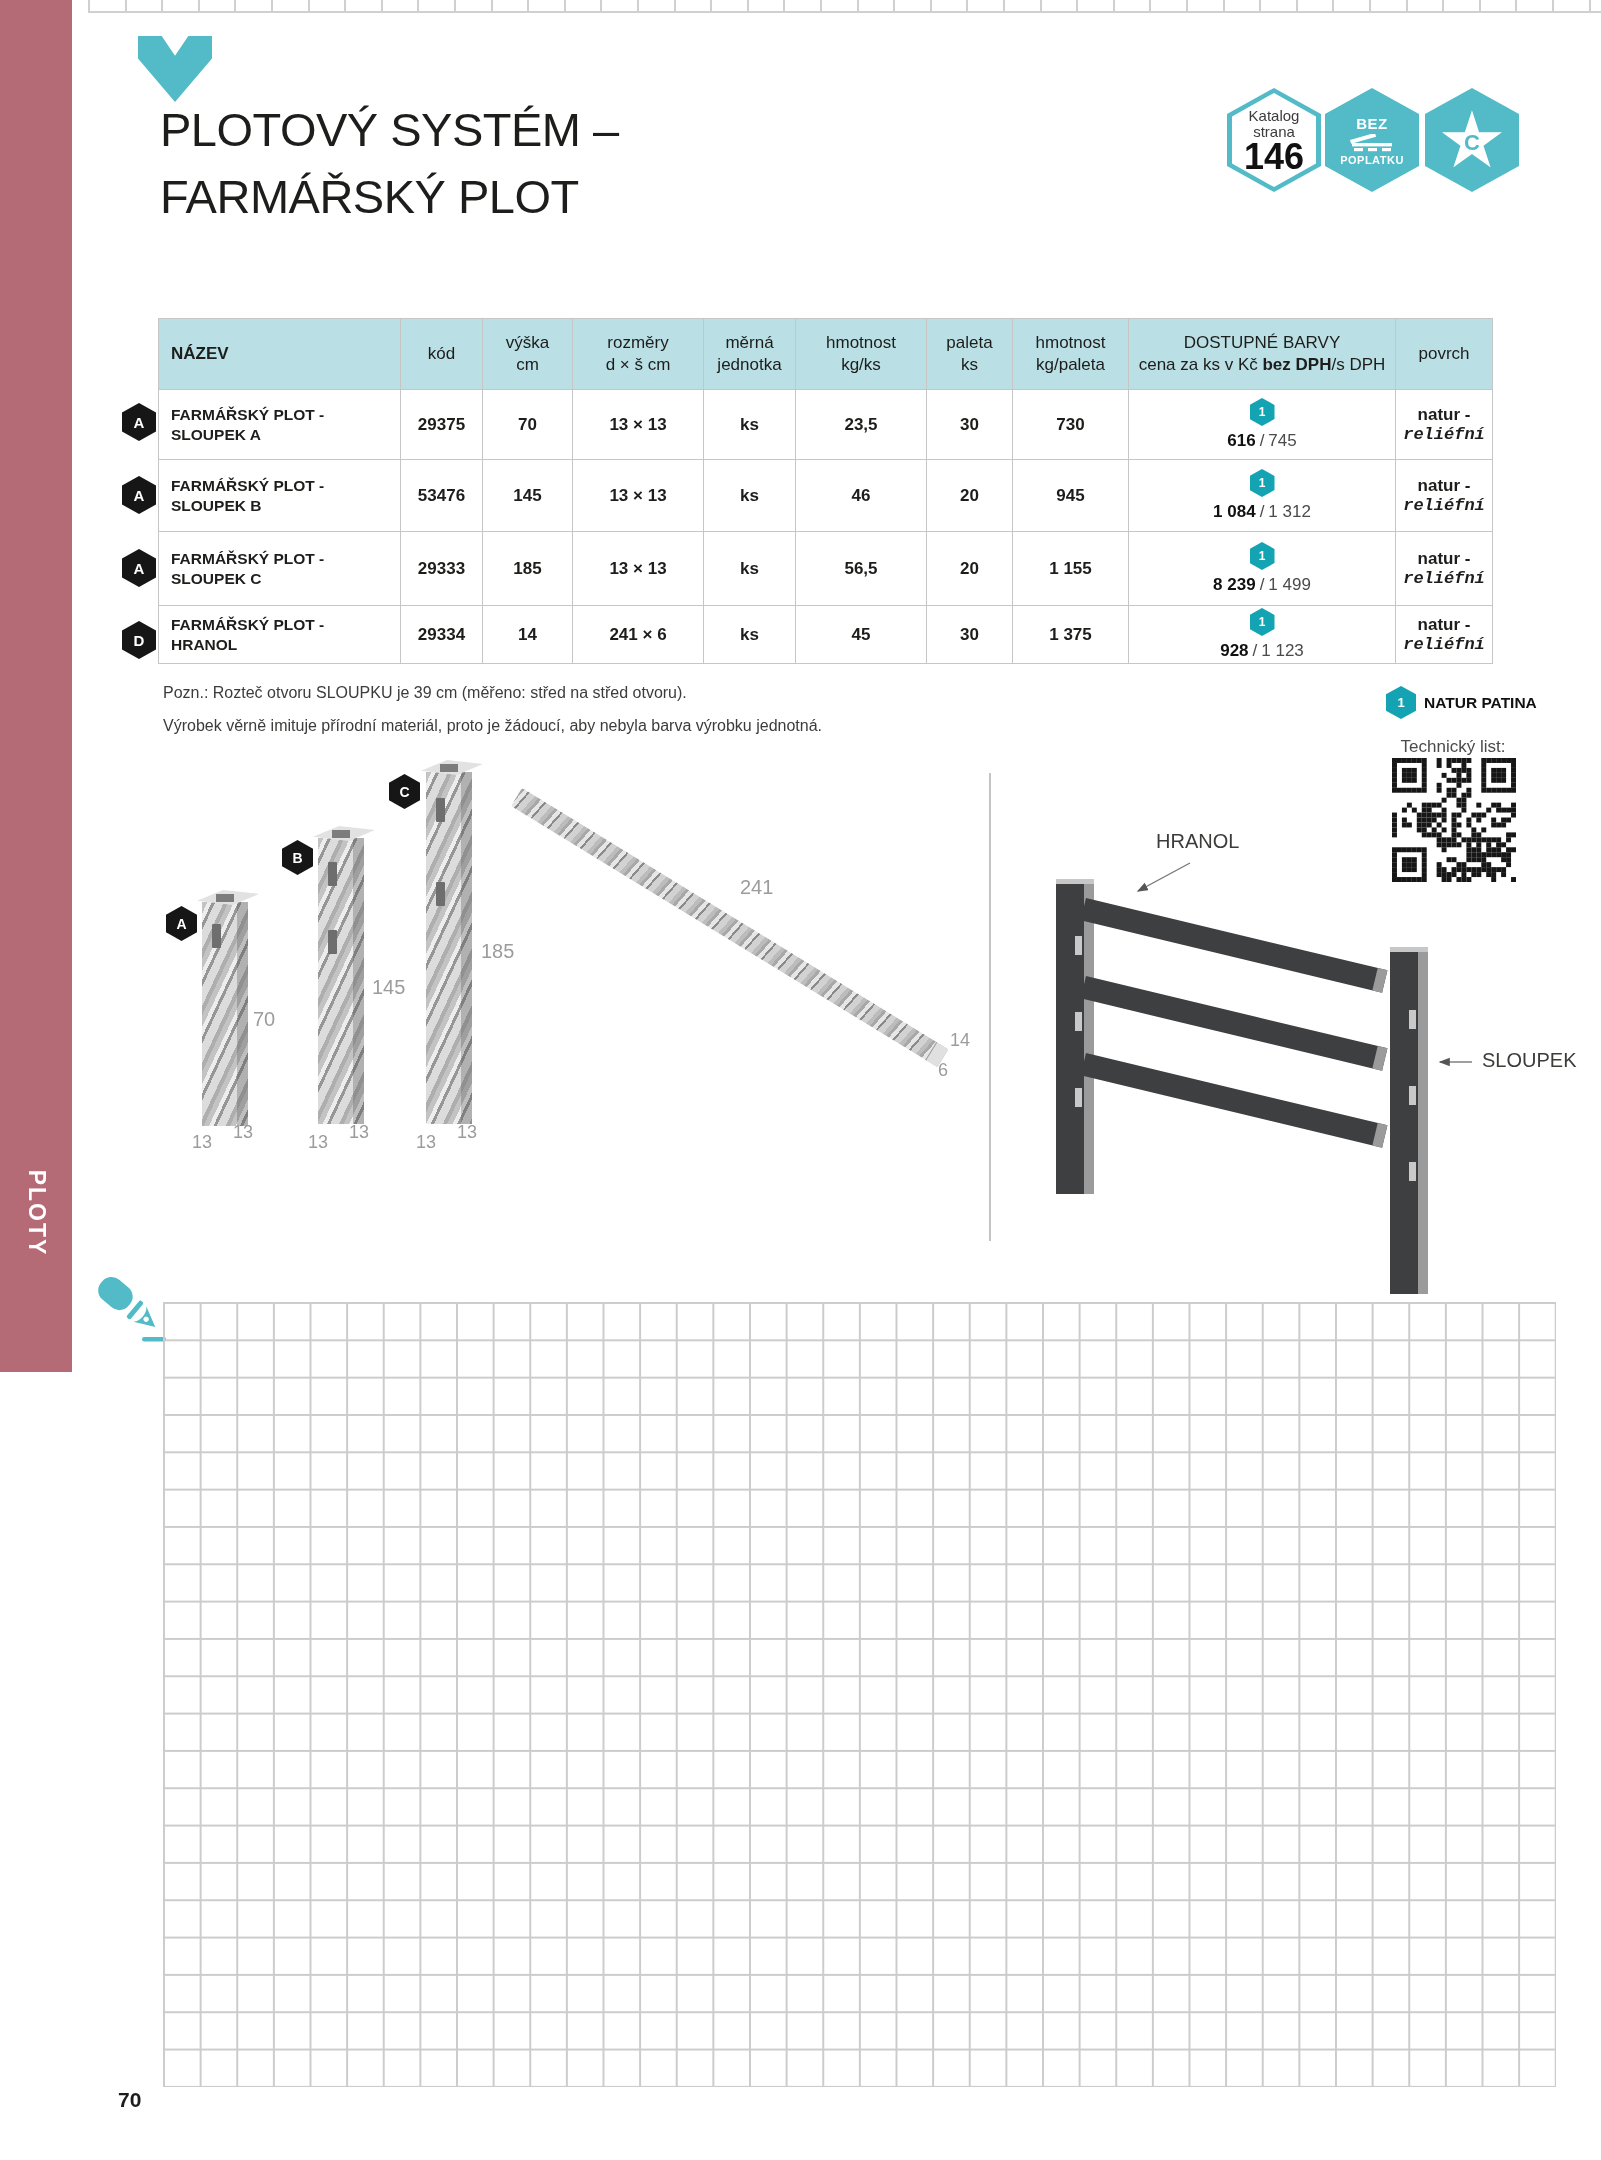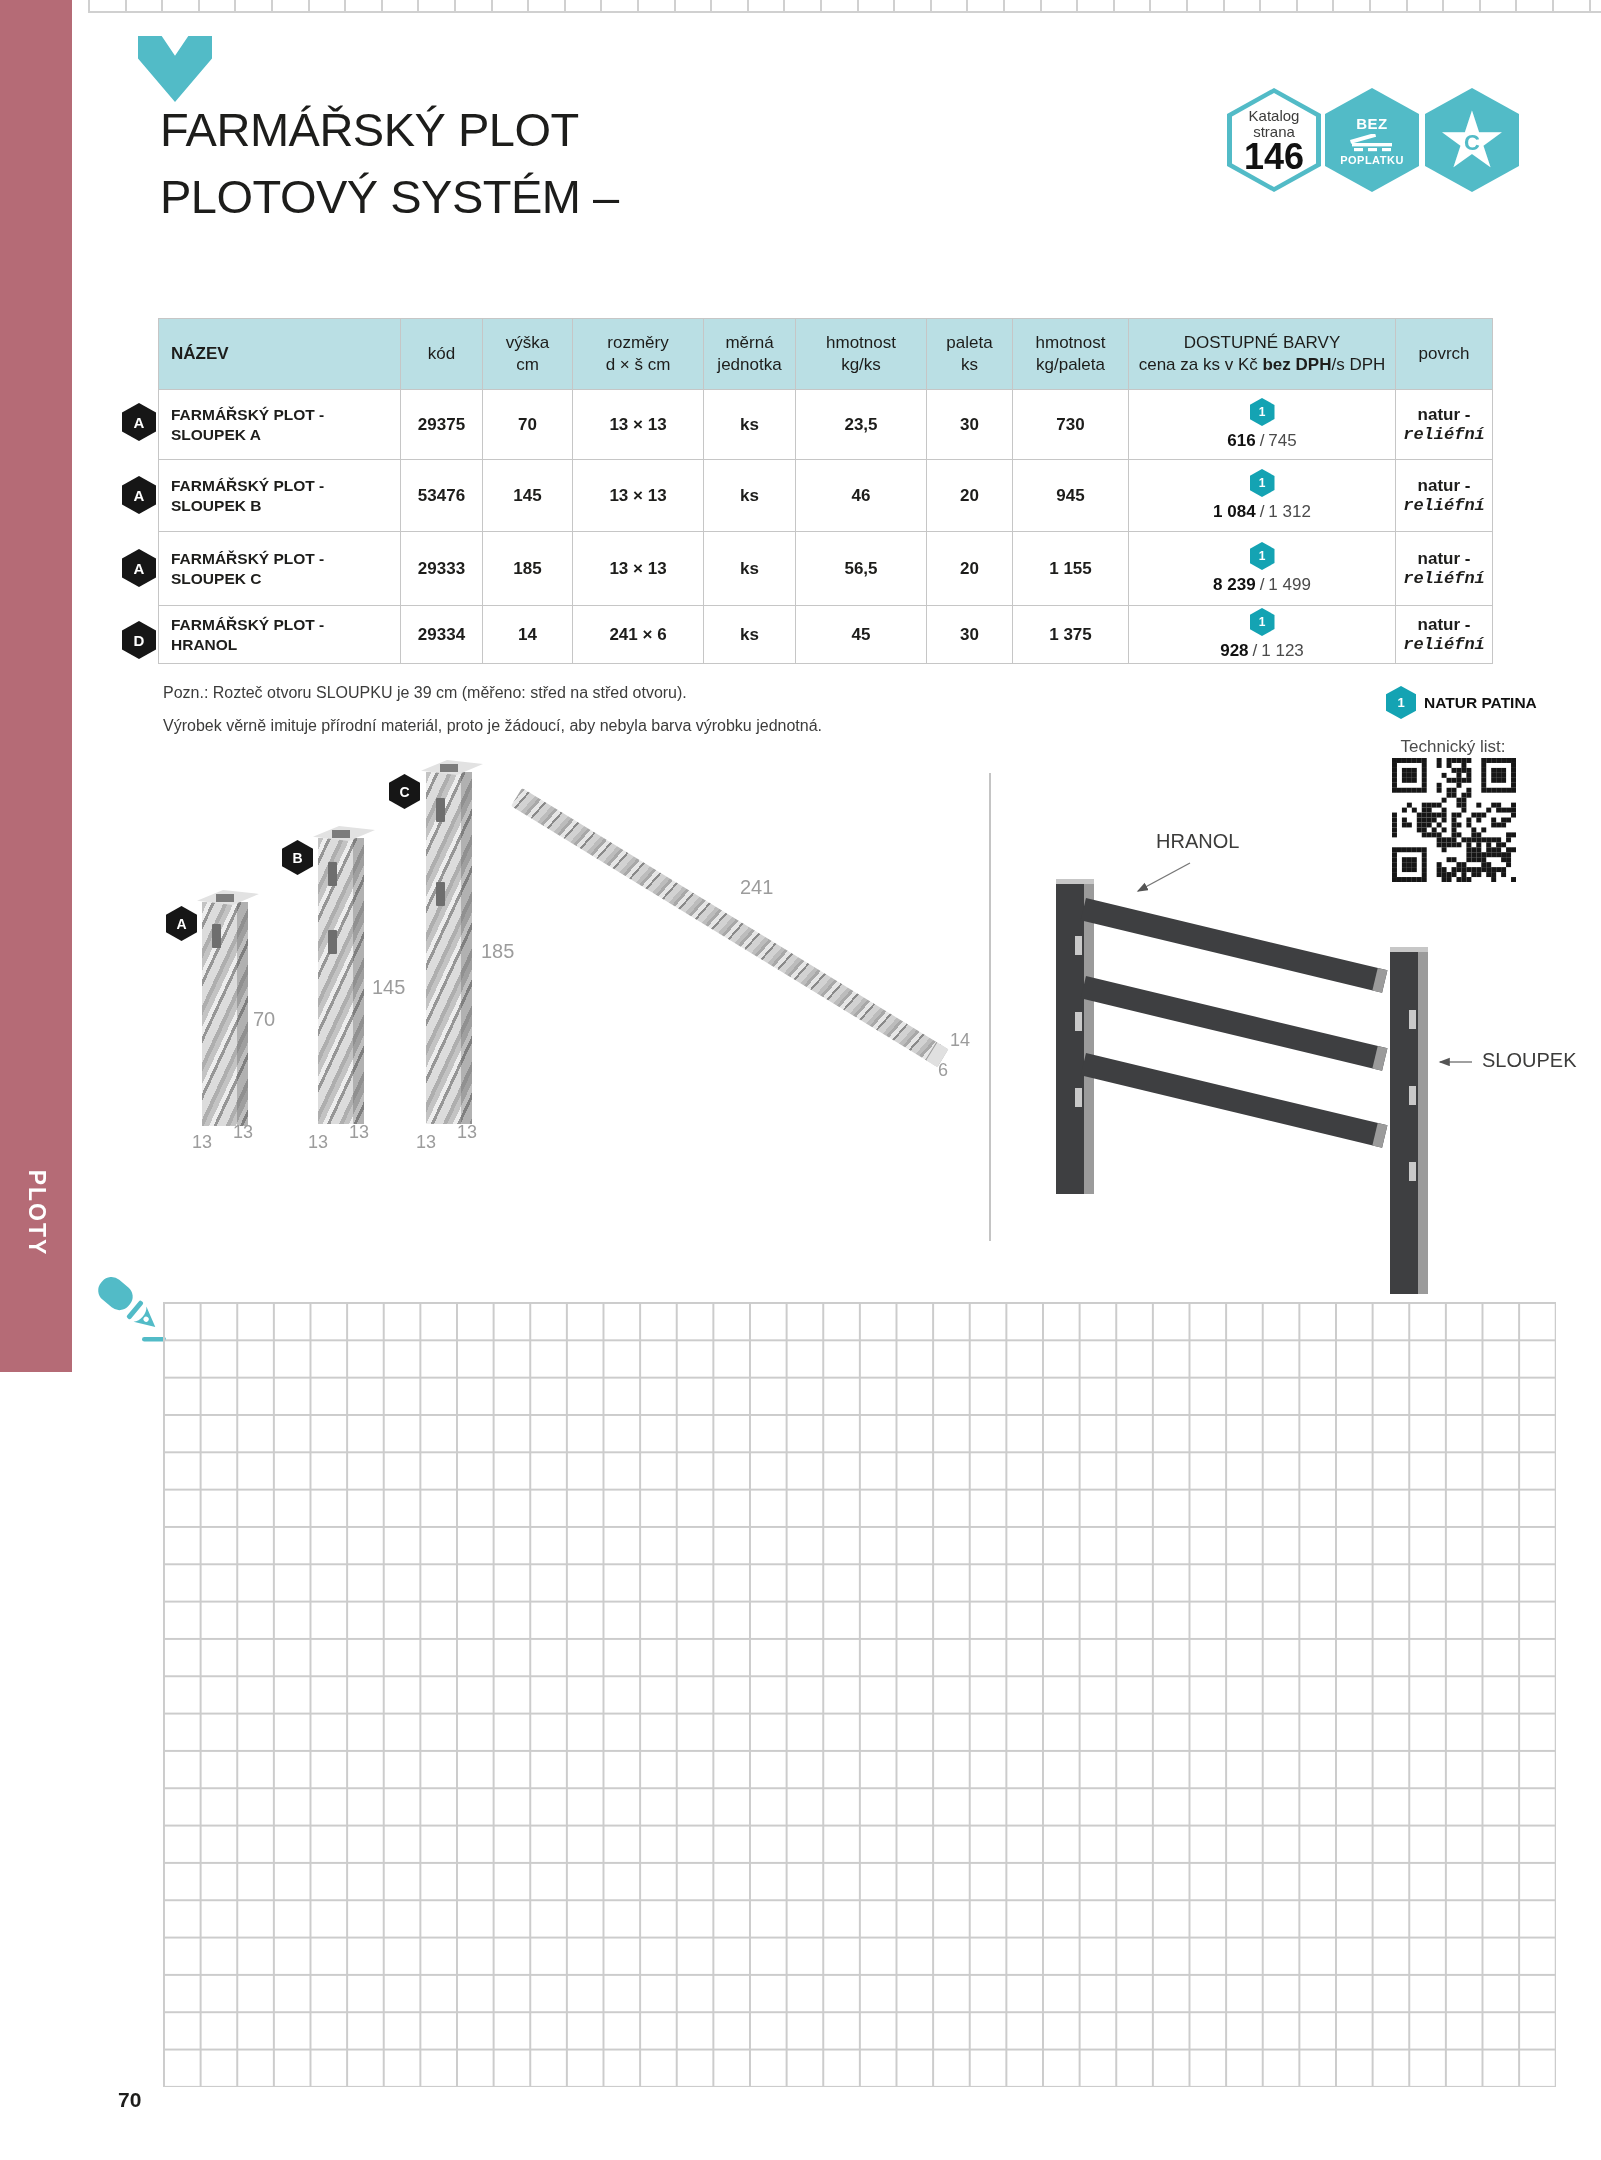--- a/index.html
+++ b/index.html
@@ -108,22 +108,22 @@
 </head>
 <body>
 
 <div class="sidebar"></div>
 <div class="sidebar-label">PLOTY</div>
 
 <div class="top-ticks"></div>
 
 <div class="chevron"></div>
 <div class="page-title">
+  <div>PLOTOVÝ SYSTÉM –</div>
   <div>FARMÁŘSKÝ PLOT</div>
-  <div>PLOTOVÝ SYSTÉM –</div>
 </div>
 
 <div class="hex-badge hex hex-catalog">
   <div class="inner">
     <div>Katalog</div>
     <div>strana</div>
     <div class="num">146</div>
   </div>
 </div>
 <div class="hex-badge hex hex-fee">

